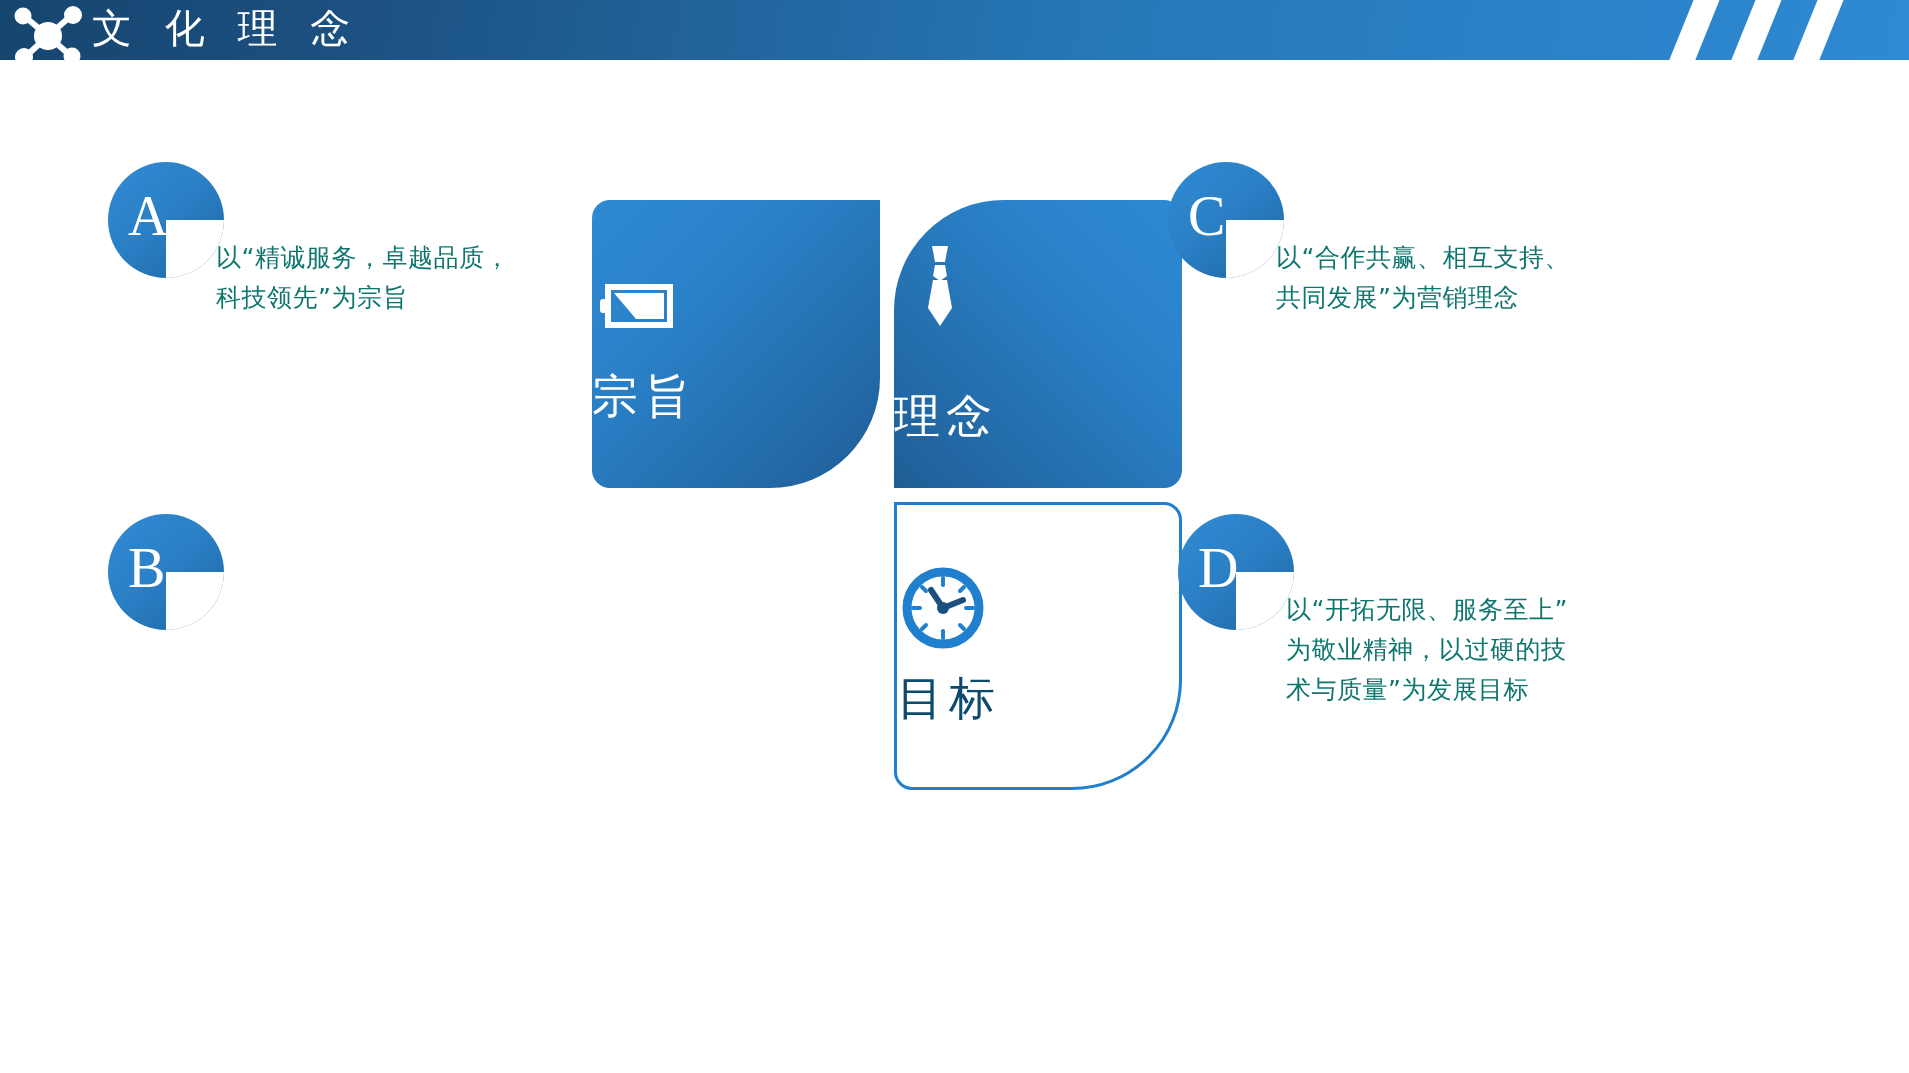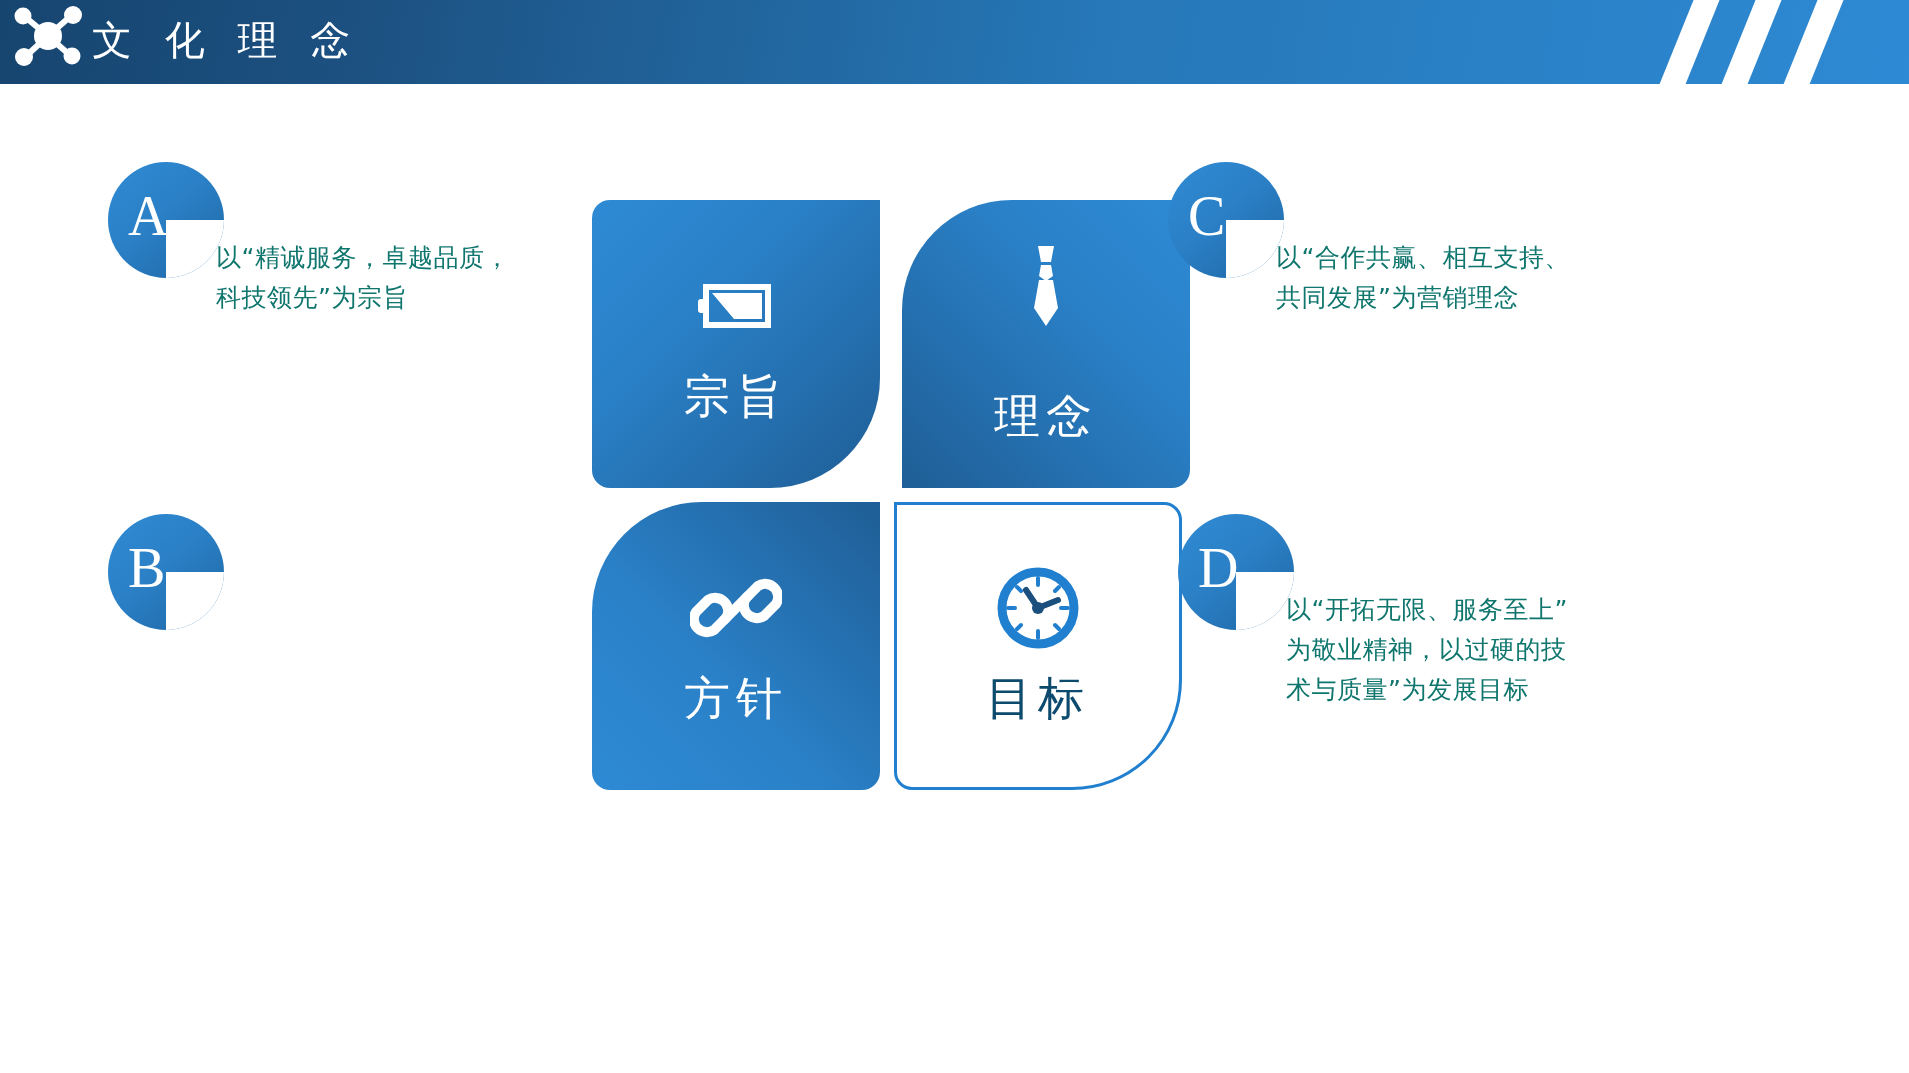--- a/index.html
+++ b/index.html
@@ -6,21 +6,21 @@
   html, body {
     width: 1909px; height: 1073px;
     background: #ffffff;
     font-family: "Liberation Sans", sans-serif;
     overflow: hidden;
   }
   .slide { position: relative; width: 1909px; height: 1073px; background: #fff; }
 
   
   .header {
-    position: absolute; left: 0; top: 0; width: 1909px; height: 84px;
+    position: absolute; left: 0; top: 0; width: 1909px; height: 60px;
     background: linear-gradient(100deg, #16456f 0%, #1c5080 18%, #2678b8 58%, #2e8ad4 100%);
     overflow: hidden;
   }
   .header-inner { position: relative; height: 100%; display: flex; align-items: center; }
   .logo-icon {
     position: absolute; left: 10px; top: 5px; width: 76px; height: 62px;
   }
   .header-title {
     position: absolute; left: 92px; top: 50%; transform: translateY(-52%);
     color: #ffffff;
@@ -37,39 +37,39 @@
     transform: skewX(-22deg);
   }
   .stripe.s1 { left: 330px; }
   .stripe.s2 { left: 392px; }
   .stripe.s3 { left: 454px; }
 
   
   .flower { position: absolute; left: 592px; top: 200px; width: 600px; height: 590px; }
   .petal {
     position: absolute; width: 288px; height: 288px;
-    display: flex; flex-direction: column; align-items: center; justify-content: center;
+    display: flex; flex-direction: column; justify-content: center;
   }
   .petal-label {
     color: #ffffff; font-size: 46px; letter-spacing: 6px;
     font-family: "DejaVu Sans", "Liberation Sans", sans-serif;
     font-weight: 400;
     margin-top: 14px;
   }
   .petal-icon { width: 92px; height: 92px; display: flex; align-items: center; justify-content: center; }
 
   
   .petal-tl {
     left: 0; top: 0;
     background: linear-gradient(135deg, #2e8ad4 0%, #2a81c8 35%, #1f5e96 100%);
     border-radius: 18px 0 110px 18px;
   }
   
   .petal-tr {
-    left: 310px; top: 0;
+    left: 302px; top: 0;
     background: linear-gradient(225deg, #2e8ad4 0%, #2a81c8 35%, #1f5e96 100%);
     border-radius: 110px 18px 18px 0;
     gap: 40px;
   }
   
   .petal-bl {
     left: 0; top: 302px;
     background: linear-gradient(45deg, #2e8ad4 0%, #2a81c8 40%, #1f5e96 100%);
     border-radius: 110px 0 18px 18px;
   }
@@ -166,32 +166,20 @@
       <span class="petal-icon">
         <svg width="92" height="92" viewBox="0 0 92 92">
           <path d="M38 6 L54 6 L51 22 L41 22 Z" fill="#ffffff"></path>
           <path d="M41 25 L51 25 L53 36 L46 41 L39 36 Z" fill="#ffffff"></path>
           <path d="M39 40 L53 40 L58 68 L46 86 L34 68 Z" fill="#ffffff"></path>
         </svg>
       </span>
       <span class="petal-label">理念</span>
     </div>
 
-    <div class="petal petal-bl">
-      <span class="petal-icon">
-        <svg width="92" height="92" viewBox="0 0 92 92">
-          <g stroke="#ffffff" stroke-width="10" fill="none" stroke-linecap="round">
-            <path d="M36 56 L24 68 a13 13 0 0 1 -18 -18 L18 38 a13 13 0 0 1 18 18"></path>
-            <path d="M56 36 L68 24 a13 13 0 0 1 18 18 L74 54 a13 13 0 0 1 -18 -18"></path>
-            <line x1="34" y1="58" x2="58" y2="34"></line>
-          </g>
-        </svg>
-      </span>
-      <span class="petal-label">方针</span>
-    </div>
 
     <div class="petal petal-br">
       <span class="petal-icon">
         <svg width="92" height="92" viewBox="0 0 92 92">
           <circle cx="46" cy="46" r="36" fill="none" stroke="#2080cf" stroke-width="9"></circle>
           <g stroke="#2080cf" stroke-width="4" stroke-linecap="round">
             <line x1="46" y1="16" x2="46" y2="23"></line>
             <line x1="46" y1="69" x2="46" y2="76"></line>
             <line x1="16" y1="46" x2="23" y2="46"></line>
             <line x1="69" y1="46" x2="76" y2="46"></line>

